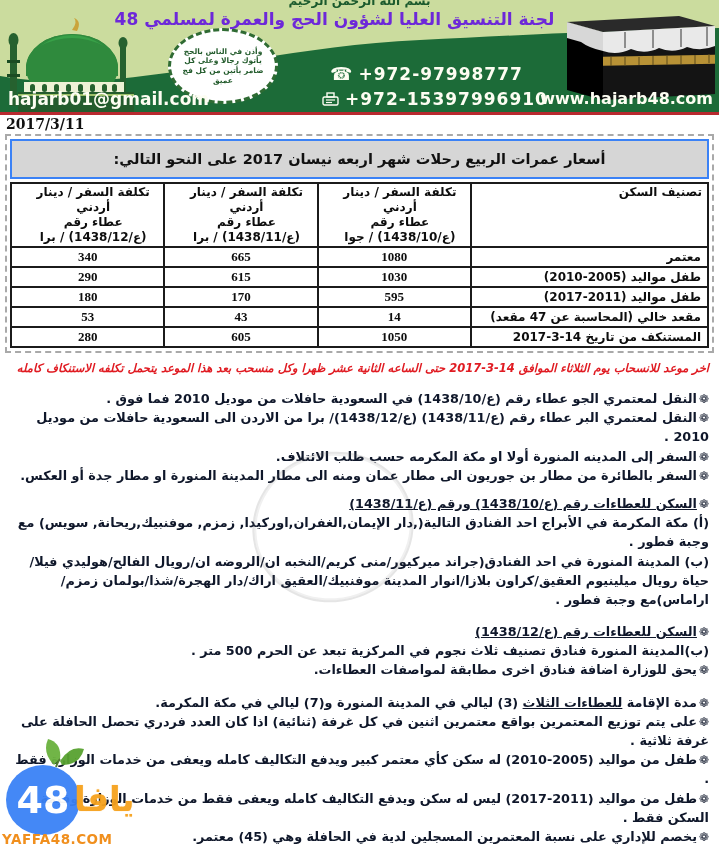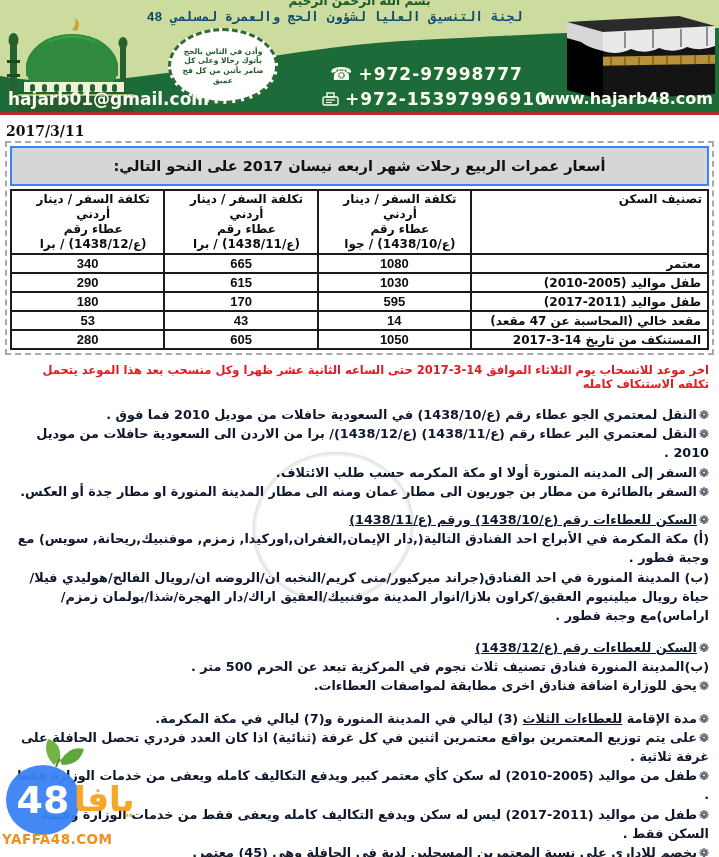--- a/index.html
+++ b/index.html
@@ -4,50 +4,50 @@
 <style>
   html,body{margin:0;padding:0;background:#fff;}
   .page{position:relative;width:719px;height:857px;background:#fff;overflow:hidden;
         font-family:"DejaVu Sans",sans-serif;direction:rtl;}
   
   .banner{position:relative;height:112px;background:#cbdc9e;border-bottom:3px solid #b8292f;overflow:hidden;}
   .wave-svg{position:absolute;left:0;top:0;width:719px;height:112px;}
   .bismillah{position:absolute;top:-6px;left:0;width:100%;text-align:center;
              color:#1b5a2d;font-weight:bold;font-size:12px;}
   .committee-title{position:absolute;top:9px;left:60px;right:110px;text-align:center;
-             color:#0c4a6e;font-weight:bold;font-size:13px;letter-spacing:.5px;font-family:Liberation Mono, monospace;}
+             color:#6d28d9;font-weight:bold;font-size:17px;letter-spacing:.5px;}
   .mosque{position:absolute;left:0;bottom:0;}
   .kaaba{position:absolute;right:0;top:2px;}
   .seal{position:absolute;left:168px;top:28px;width:96px;height:62px;background:#ffffff;
         border:3px dashed #2f6b33;border-radius:50%;display:flex;align-items:center;justify-content:center;
         text-align:center;color:#245c2d;font-weight:bold;font-size:7.5px;line-height:1.3;padding:4px;}
   .email{position:absolute;left:8px;bottom:3px;direction:ltr;color:#fdfdf2;font-weight:bold;font-size:17px;}
   .phone-row{position:absolute;direction:ltr;color:#fdfdf2;font-weight:bold;font-size:17px;
              display:flex;align-items:center;gap:6px;letter-spacing:1px;}
   .phone1{left:330px;bottom:28px;}
   .phone2{left:322px;bottom:3px;}
   .phone-glyph{font-size:18px;letter-spacing:0;}
   .website{position:absolute;right:6px;bottom:4px;direction:ltr;color:#fdfdf2;font-weight:bold;font-size:16px;}
   
   .date-line{font-family:"DejaVu Serif",serif;font-weight:bold;font-size:14px;
-             margin:8px 6px 2px;direction:ltr;text-align:left;color:#111;}
+             margin:1px 6px 2px;direction:ltr;text-align:left;color:#111;}
   
   .notice-frame{border:2px dashed #a9a9a9;margin:0 5px;padding:3px;}
   .notice{border:2px solid #3b82f6;background:#d6d6d6;text-align:center;
           font-weight:bold;font-size:14.5px;color:#111;padding:10px 4px;}
   .price-table{width:100%;border-collapse:collapse;direction:rtl;margin-top:3px;}
   .price-table th,.price-table td{border:2px solid #1b1b1b;font-weight:bold;color:#0d0d0d;}
   .price-table th{font-size:12px;padding:1px 5px;line-height:1.25;}
   th.h-label{text-align:right;vertical-align:top;width:34%;}
   th.h-cost{text-align:center;width:22%;padding-left:16px;}
   td.lbl{text-align:right;font-size:12px;padding:1px 6px;border-radius:7px;}
-  td.num{text-align:center;font-size:13px;padding:1px;font-family:Liberation Sans, sans-serif;}
+  td.num{text-align:center;font-size:13px;padding:1px;font-family:Liberation Serif, serif;}
   
   .body-text{margin:8px 10px 0 8px;}
-  .warn-red{color:#e01b22;font-weight:bold;font-size:11.5px;margin:4px 0 14px;}
+  .warn-red{color:#e01b22;font-weight:bold;font-size:11.5px;margin:4px 0 14px;font-style:italic;}
   .line{font-size:12.8px;font-weight:bold;color:#0f172a;line-height:1.5;}
   .orn{font-size:12px;margin-left:2px;}
   .sect{text-decoration:underline;}
   .gap-sm{height:9px;}
   .gap-md{height:13px;}
   
   .stamp{position:absolute;top:452px;left:252px;width:158px;height:146px;border:2px solid rgba(110,110,110,.18);
          border-radius:50%;transform:rotate(-14deg);pointer-events:none;
          box-shadow:inset 0 0 0 14px rgba(255,255,255,0), inset 0 0 0 2px rgba(110,110,110,.10);}
   

